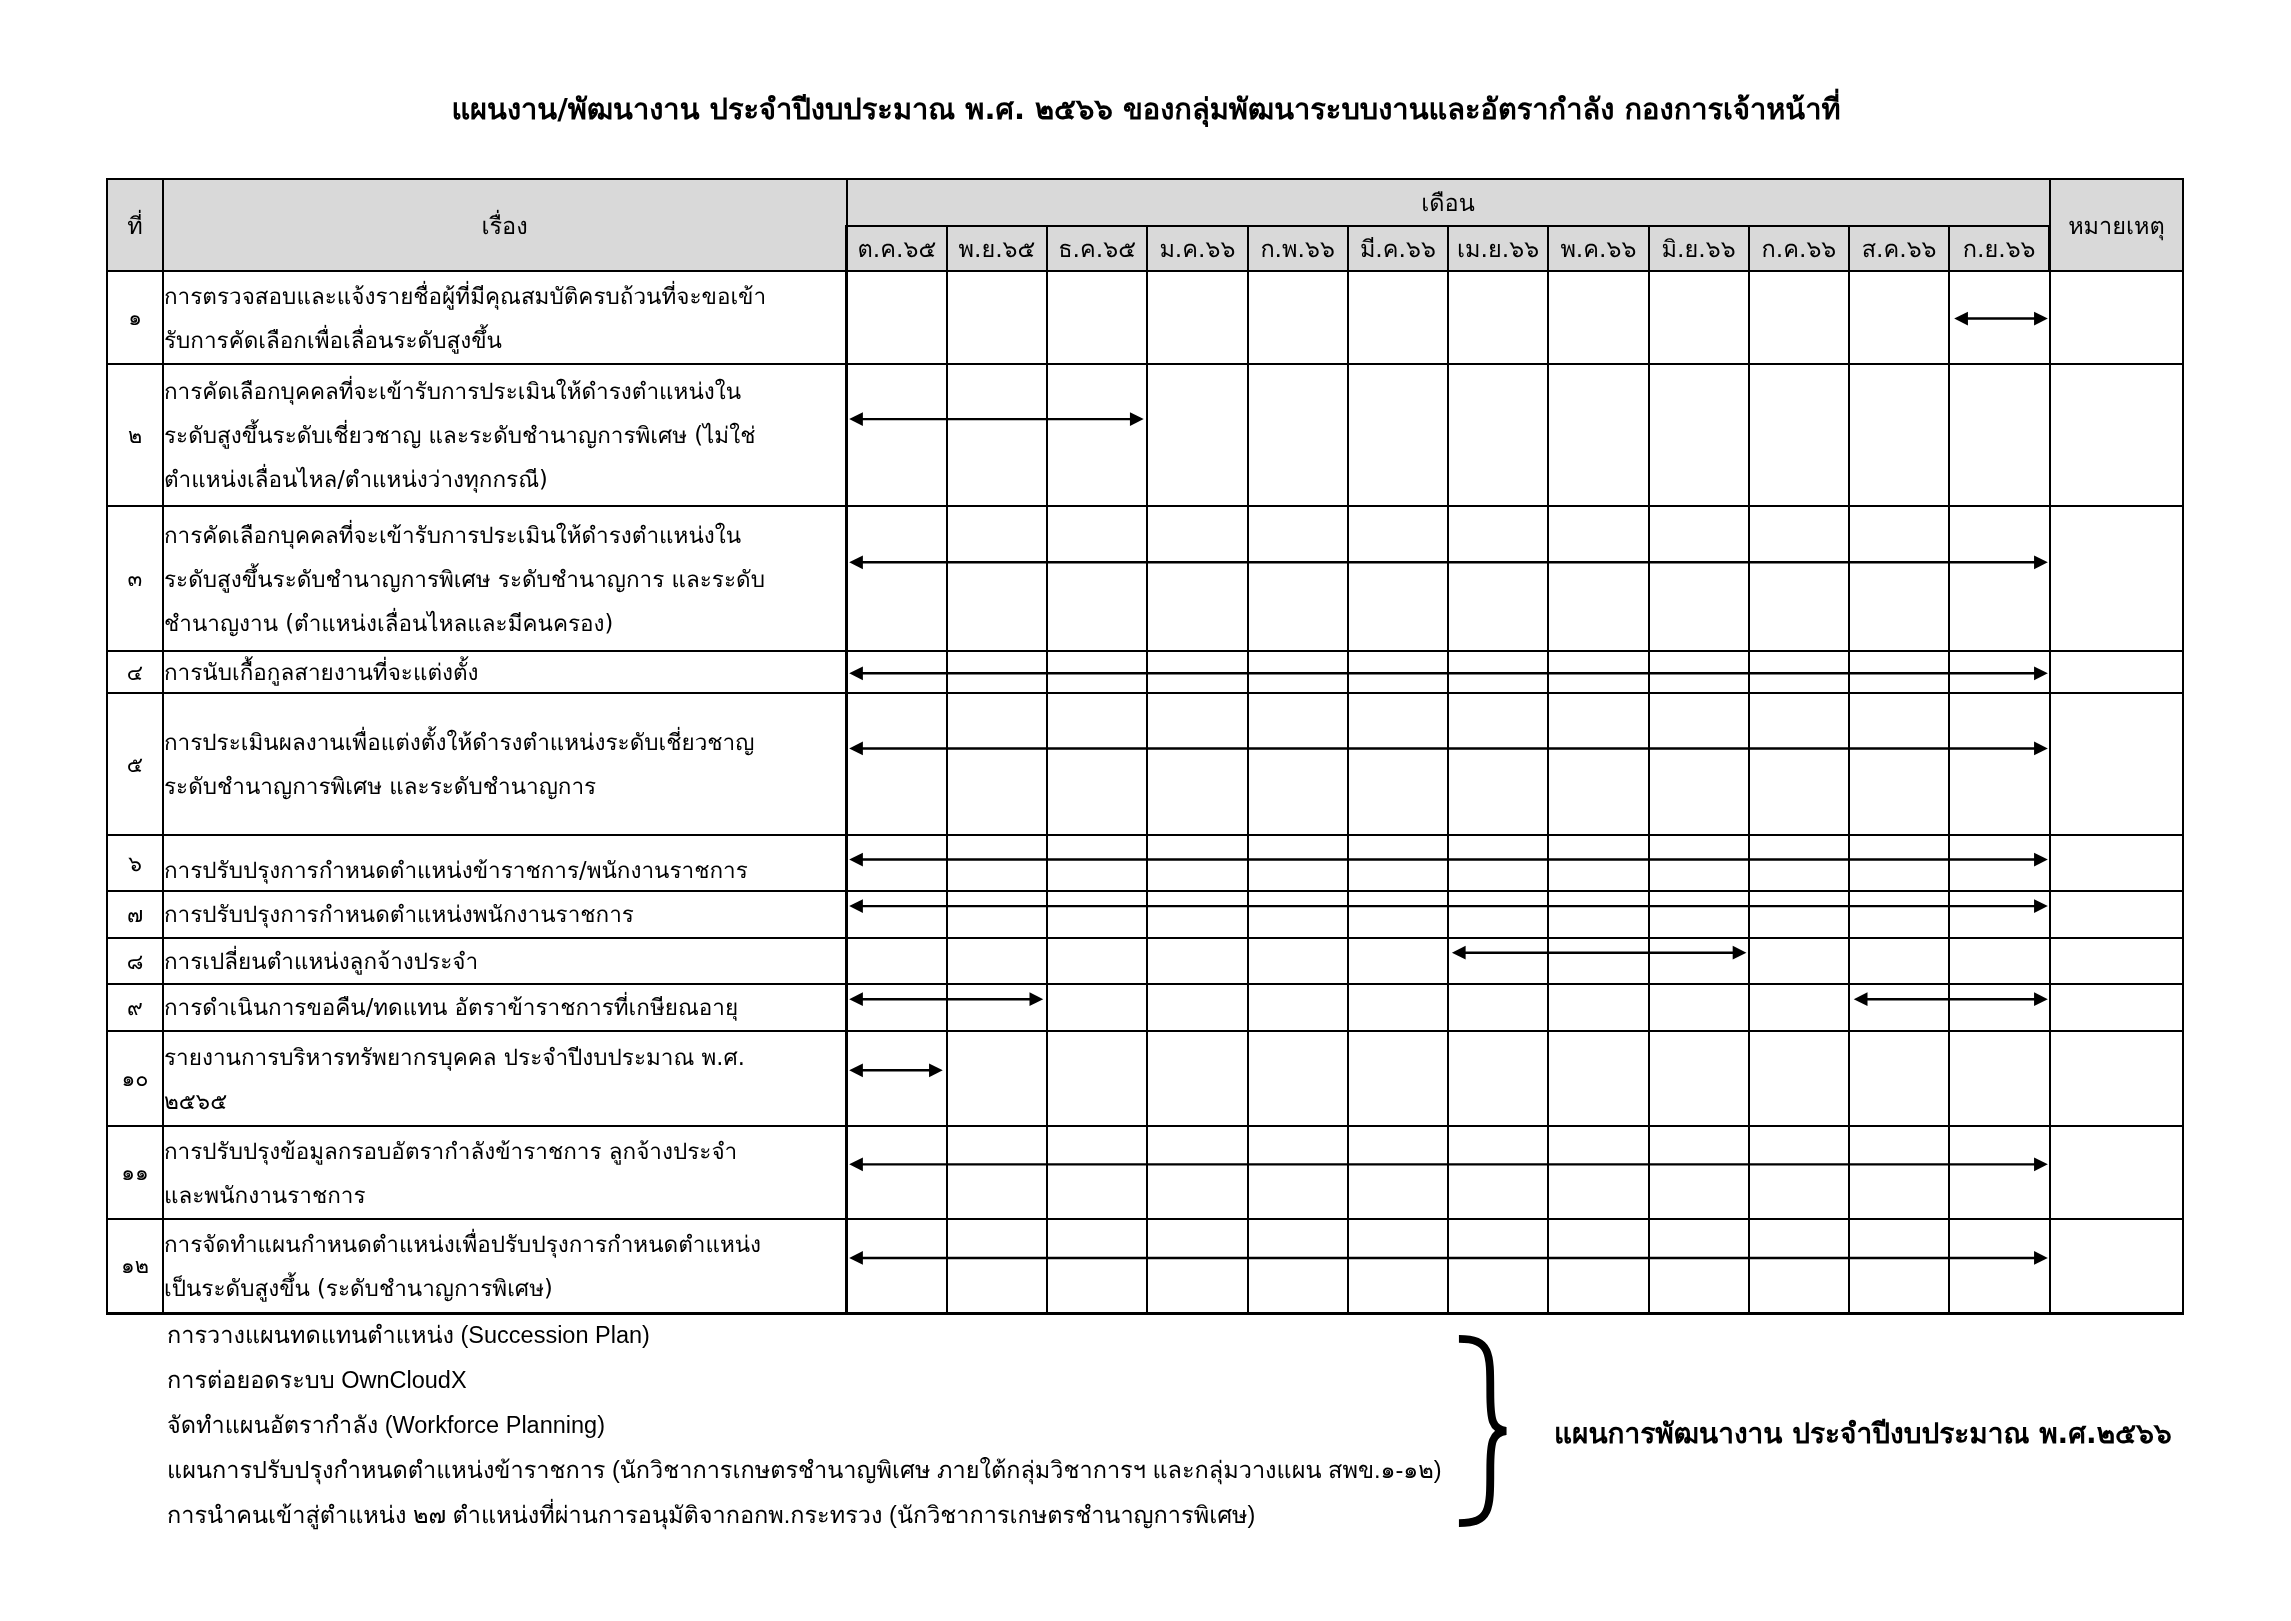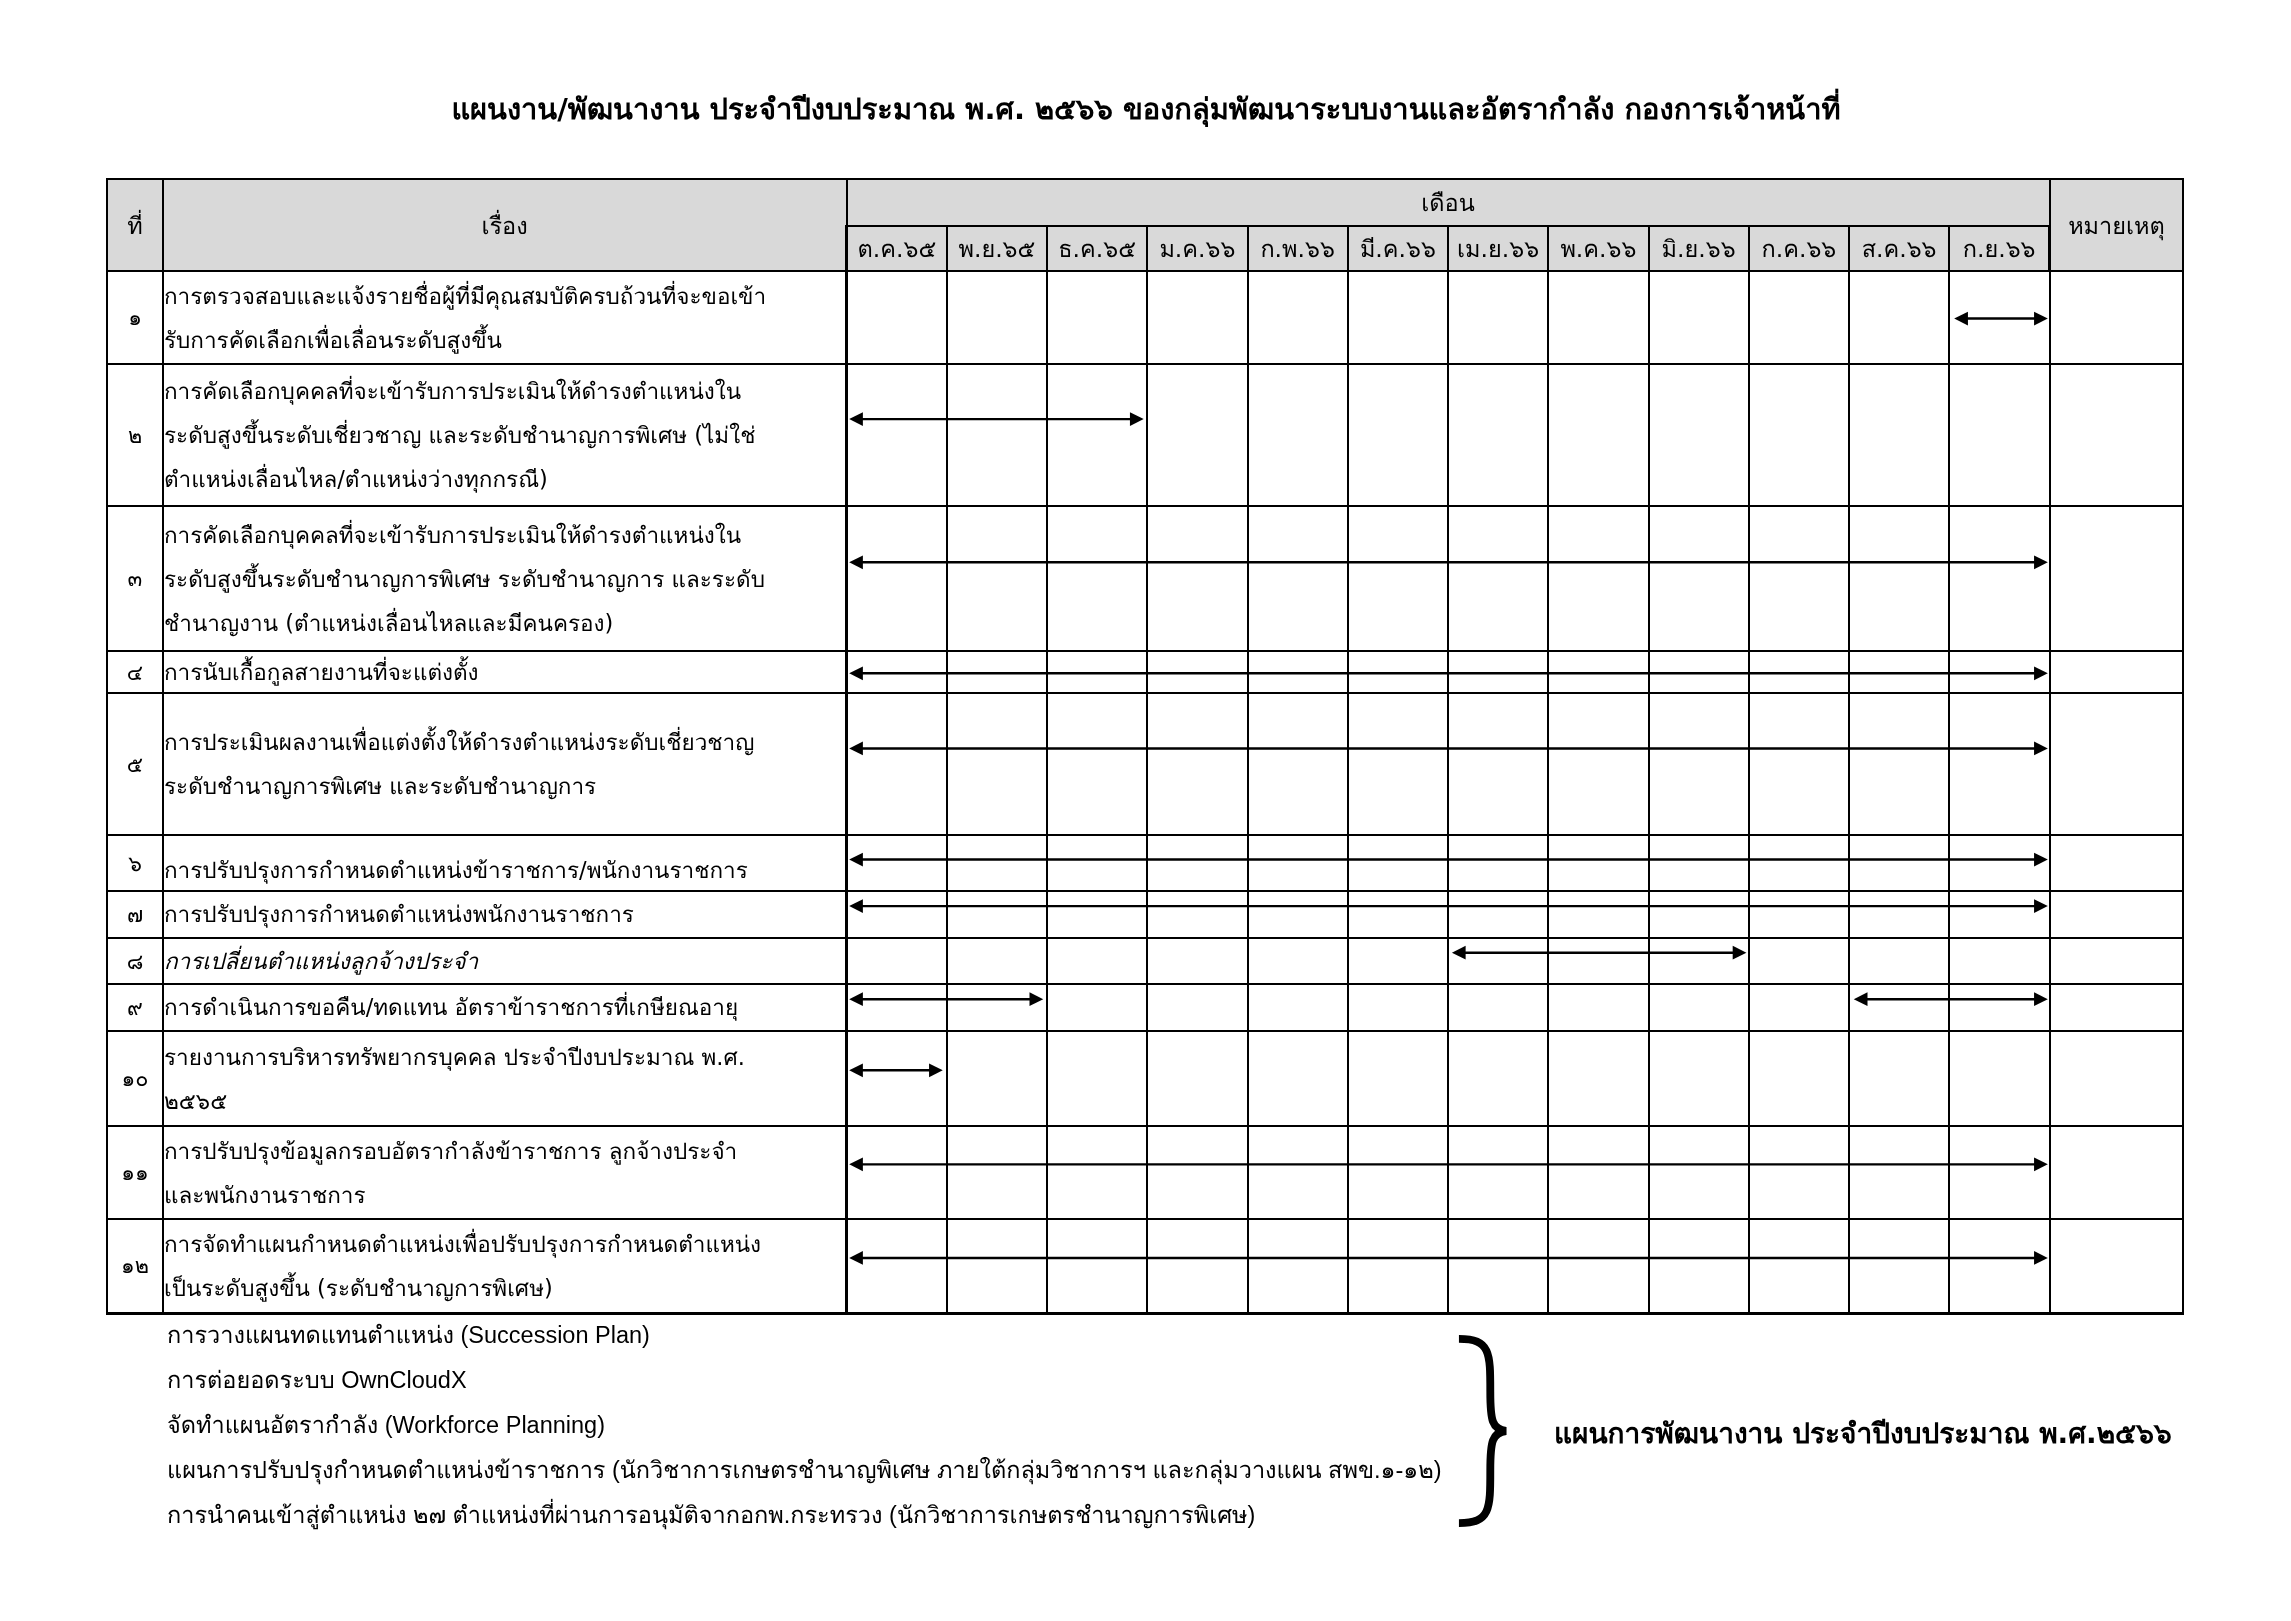--- a/index.html
+++ b/index.html
@@ -196,21 +196,21 @@
         <td class="cell mcell-7" style="border-left-width: 2.9px;"></td>
         <td class="cell mcell-8"></td>
         <td class="cell mcell-9"></td>
         <td class="cell mcell-10" style="border-left-width: 2.9px;"></td>
         <td class="cell mcell-11"></td>
         <td class="cell mcell-12"></td>
         <td class="remark"></td>
       </tr>
       <tr style="height: 46px;">
         <td class="no" style="vertical-align: middle; padding-top: 0px;">๘</td>
-        <td class="topic" style="vertical-align: middle; line-height: 39px; padding-top: 0px; font-style: italic;">
+        <td class="topic" style="vertical-align: middle; line-height: 39px; padding-top: 0px;">
           <div>การเปลี่ยนตำแหน่งลูกจ้างประจำ</div>
         </td>
         <td class="cell mcell-1" style="border-left-width: 3.9px;"></td>
         <td class="cell mcell-2"></td>
         <td class="cell mcell-3"></td>
         <td class="cell mcell-4" style="border-left-width: 2.9px;"></td>
         <td class="cell mcell-5"></td>
         <td class="cell mcell-6"></td>
         <td class="cell mcell-7" style="border-left-width: 2.9px;"></td>
         <td class="cell mcell-8"></td>

